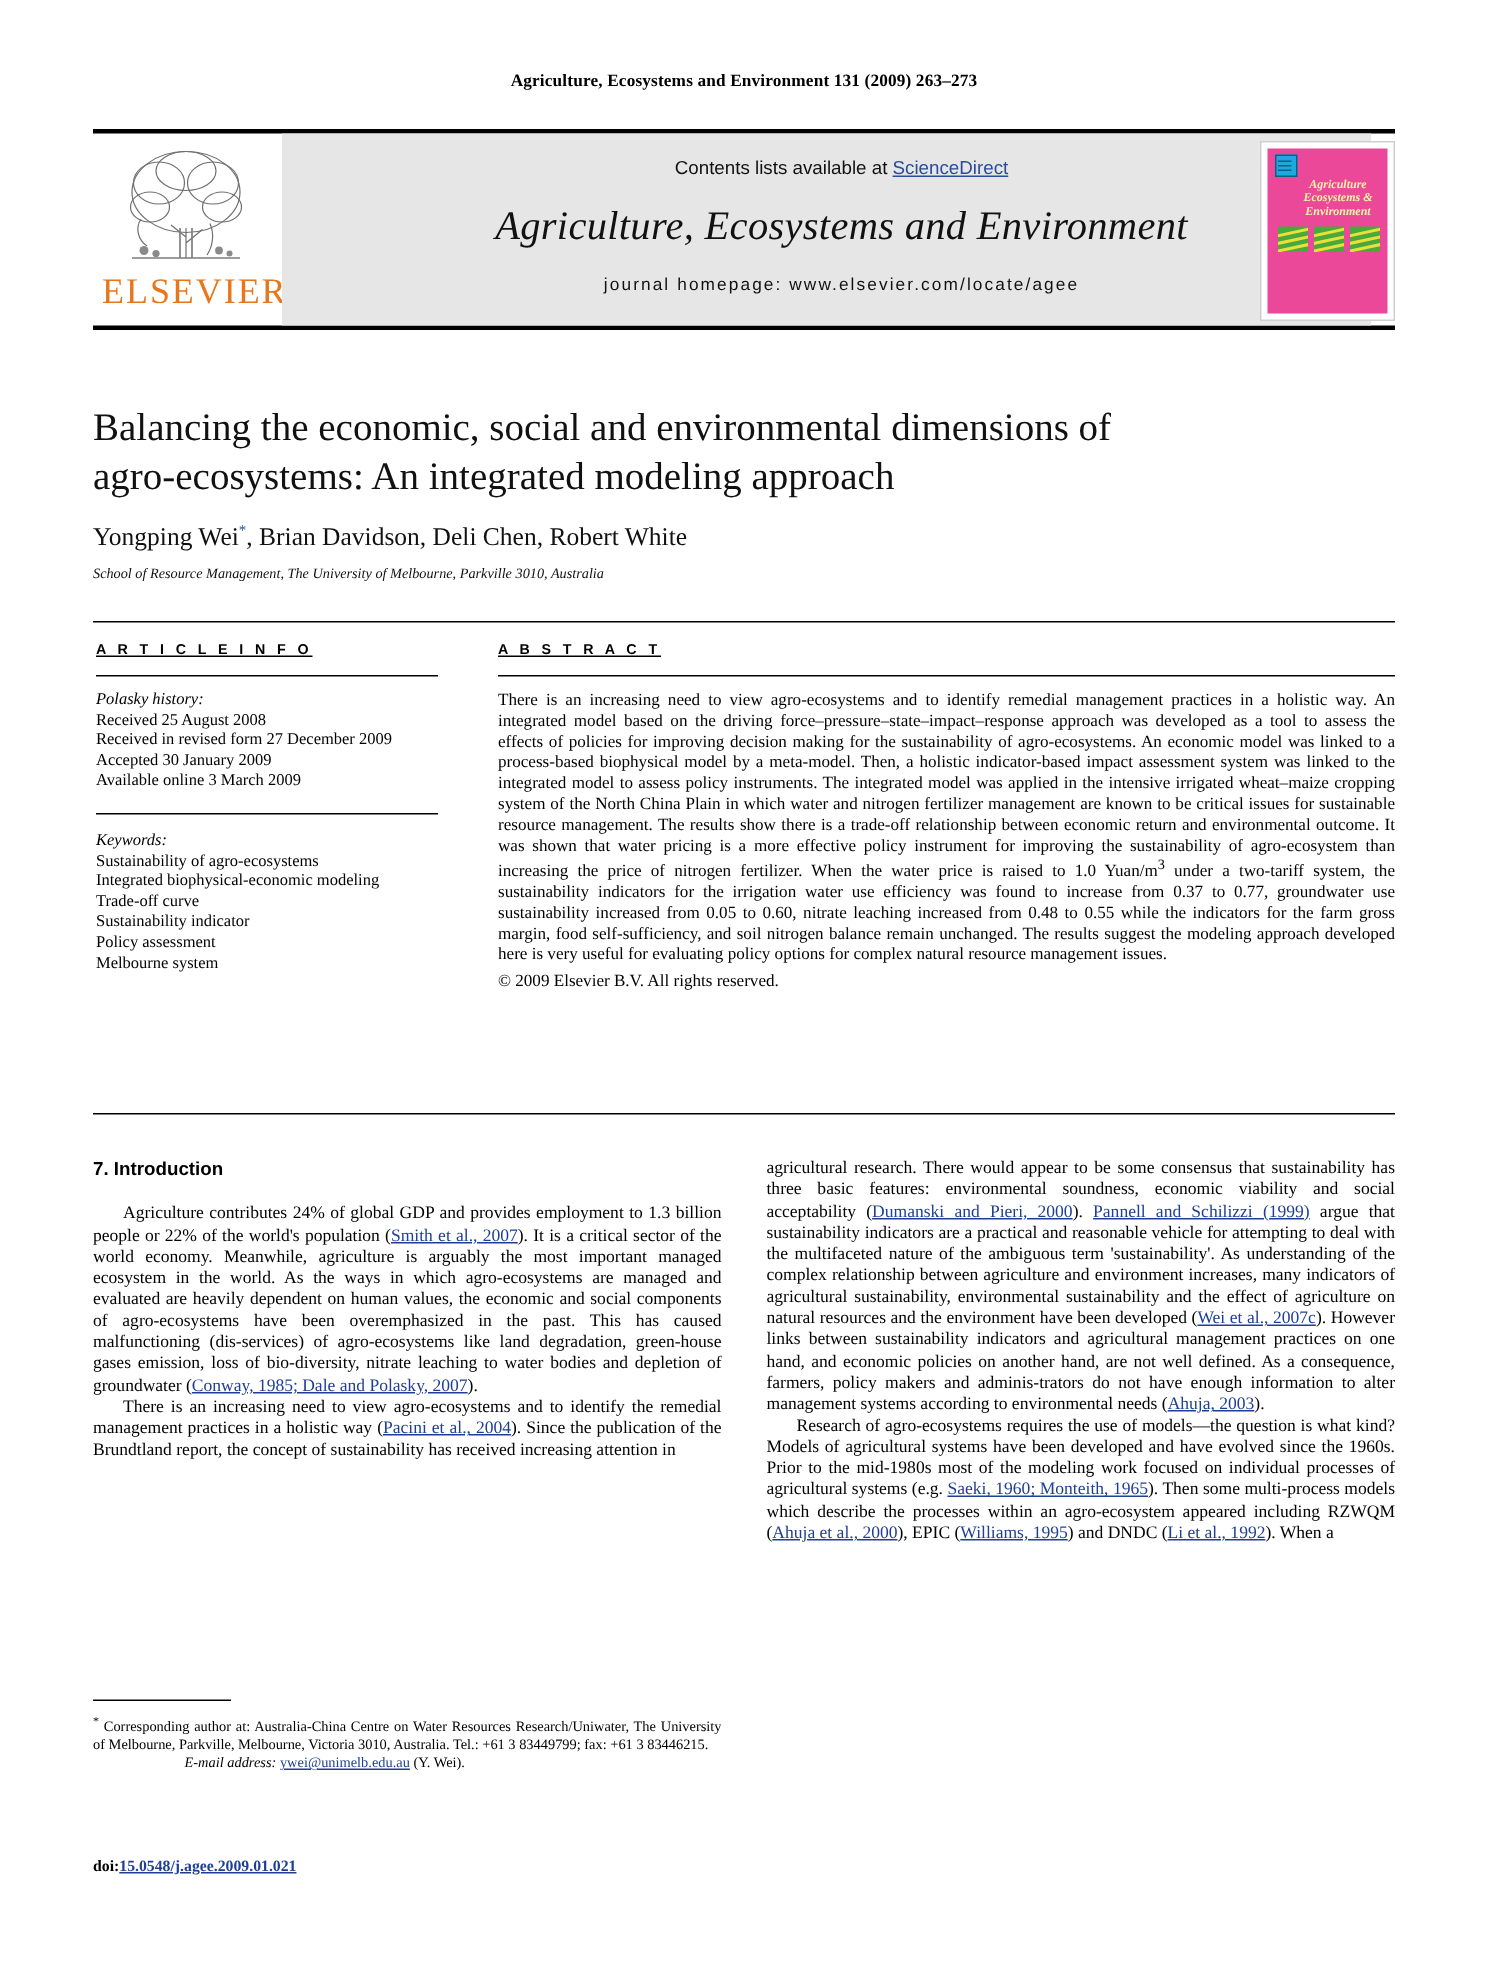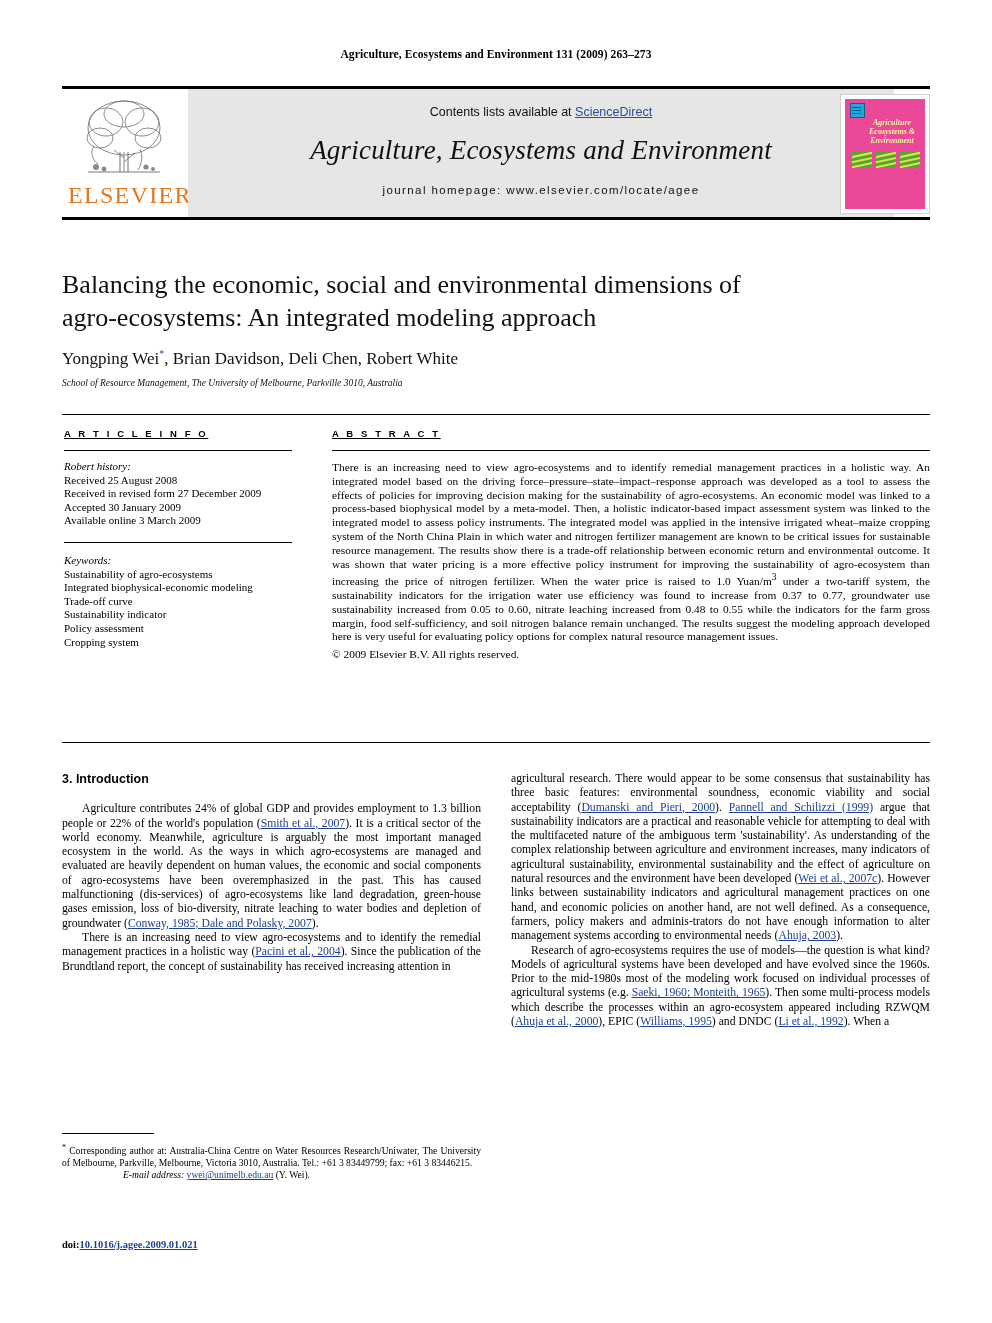--- a/index.html
+++ b/index.html
@@ -48,20 +48,21 @@
   .mast-rule-bot {
     position: absolute; left: 0; top: 131px;
     width: 868px; height: 3px; background: #000;
   }
   .mast-center {
     position: absolute;
     left: 126px; top: 3px;
     width: 706px; height: 128px;
     background: #e6e6e6;
     text-align: center;
+    padding-left: 20px;
   }
   .contents-line {
     margin-top: 16px;
     font-family: "Liberation Sans", sans-serif;
     font-size: 12.5px;
     color: #111;
   }
   .contents-line .sd {
     color: #2b4c9b;
   }
@@ -369,66 +370,66 @@
     <span>Yongping Wei</span><sup>*</sup><span>, Brian Davidson, Deli Chen, Robert White</span>
   </div>
   <div class="affil">School of Resource Management, The University of Melbourne, Parkville 3010, Australia</div>
 
   <div class="rule-wide" id="rule-above-info"></div>
 
   <div class="info-col">
     <div class="sec-label">A R T I C L E   I N F O</div>
     <div class="thin-rule"></div>
     <div class="info-body">
-      <div class="ital">Robert history:</div>
+      <div class="ital">Polasky history:</div>
       <div>Received 25 August 2008</div>
       <div>Received in revised form 27 December 2009</div>
       <div>Accepted 30 January 2009</div>
       <div>Available online 3 March 2009</div>
     </div>
     <div class="info-rule"></div>
     <div class="info-body">
       <div class="ital">Keywords:</div>
       <div>Sustainability of agro-ecosystems</div>
       <div>Integrated biophysical-economic modeling</div>
       <div>Trade-off curve</div>
       <div>Sustainability indicator</div>
       <div>Policy assessment</div>
-      <div>Cropping system</div>
+      <div>Melbourne system</div>
     </div>
   </div>
 
   <div class="abs-col">
     <div class="sec-label">A B S T R A C T</div>
     <div class="thin-rule"></div>
     <div class="abs-text">
       <span>There is an increasing need to view agro-ecosystems and to identify remedial management practices in a holistic way. An integrated model based on the driving force–pressure–state–impact–response approach was developed as a tool to assess the effects of policies for improving decision making for the sustainability of agro-ecosystems. An economic model was linked to a process-based biophysical model by a meta-model. Then, a holistic indicator-based impact assessment system was linked to the integrated model to assess policy instruments. The integrated model was applied in the intensive irrigated wheat–maize cropping system of the North China Plain in which water and nitrogen fertilizer management are known to be critical issues for sustainable resource management. The results show there is a trade-off relationship between economic return and environmental outcome. It was shown that water pricing is a more effective policy instrument for improving the sustainability of agro-ecosystem than increasing the price of nitrogen fertilizer. When the water price is raised to 1.0 Yuan/m</span><sup>3</sup><span> under a two-tariff system, the sustainability indicators for the irrigation water use efficiency was found to increase from 0.37 to 0.77, groundwater use sustainability increased from 0.05 to 0.60, nitrate leaching increased from 0.48 to 0.55 while the indicators for the farm gross margin, food self-sufficiency, and soil nitrogen balance remain unchanged. The results suggest the modeling approach developed here is very useful for evaluating policy options for complex natural resource management issues.</span>
     </div>
     <div class="abs-copy">© 2009 Elsevier B.V. All rights reserved.</div>
   </div>
 
   <div class="rule-wide" id="rule-below-abs"></div>
 
   <div class="col col-left">
-    <div class="h-sec">3. Introduction</div>
+    <div class="h-sec">7. Introduction</div>
     <p><span>Agriculture contributes 24% of global GDP and provides employment to 1.3 billion people or 22% of the world's population (</span><a class="cite" href="#">Smith et al., 2007</a><span>). It is a critical sector of the world economy. Meanwhile, agriculture is arguably the most important managed ecosystem in the world. As the ways in which agro-ecosystems are managed and evaluated are heavily dependent on human values, the economic and social components of agro-ecosystems have been overemphasized in the past. This has caused malfunctioning (dis-services) of agro-ecosystems like land degradation, green-house gases emission, loss of bio-diversity, nitrate leaching to water bodies and depletion of groundwater (</span><a class="cite" href="#">Conway, 1985; Dale and Polasky, 2007</a><span>).</span></p>
     <p><span>There is an increasing need to view agro-ecosystems and to identify the remedial management practices in a holistic way (</span><a class="cite" href="#">Pacini et al., 2004</a><span>). Since the publication of the Brundtland report, the concept of sustainability has received increasing attention in</span></p>
   </div>
 
   <div class="col col-right">
     <p style="text-indent:0"><span>agricultural research. There would appear to be some consensus that sustainability has three basic features: environmental soundness, economic viability and social acceptability (</span><a class="cite" href="#">Dumanski and Pieri, 2000</a><span>). </span><a class="cite" href="#">Pannell and Schilizzi (1999)</a><span> argue that sustainability indicators are a practical and reasonable vehicle for attempting to deal with the multifaceted nature of the ambiguous term 'sustainability'. As understanding of the complex relationship between agriculture and environment increases, many indicators of agricultural sustainability, environmental sustainability and the effect of agriculture on natural resources and the environment have been developed (</span><a class="cite" href="#">Wei et al., 2007c</a><span>). However links between sustainability indicators and agricultural management practices on one hand, and economic policies on another hand, are not well defined. As a consequence, farmers, policy makers and adminis-trators do not have enough information to alter management systems according to environmental needs (</span><a class="cite" href="#">Ahuja, 2003</a><span>).</span></p>
     <p><span>Research of agro-ecosystems requires the use of models—the question is what kind? Models of agricultural systems have been developed and have evolved since the 1960s. Prior to the mid-1980s most of the modeling work focused on individual processes of agricultural systems (e.g. </span><a class="cite" href="#">Saeki, 1960; Monteith, 1965</a><span>). Then some multi-process models which describe the processes within an agro-ecosystem appeared including RZWQM (</span><a class="cite" href="#">Ahuja et al., 2000</a><span>), EPIC (</span><a class="cite" href="#">Williams, 1995</a><span>) and DNDC (</span><a class="cite" href="#">Li et al., 1992</a><span>). When a</span></p>
   </div>
 
   <div class="foot-rule"></div>
   <div class="footnote">
     <span class="star">*</span>
     <span>Corresponding author at: Australia-China Centre on Water Resources Research/Uniwater, The University of Melbourne, Parkville, Melbourne, Victoria 3010, Australia. Tel.: +61 3 83449799; fax: +61 3 83446215.</span>
     <span class="ind"><span class="email-lbl">E-mail address:</span>
       <a class="email" href="#">ywei@unimelb.edu.au</a>
       <span>(Y. Wei).</span></span>
   </div>
 
   <div class="imprint">
-    <div><span>doi:</span><a class="doi-link" href="#">10.1016/j.agee.2009.01.021</a></div>
+    <div><span>doi:</span><a class="doi-link" href="#">15.0548/j.agee.2009.01.021</a></div>
   </div>
 
 </div>
 
 </body></html>

